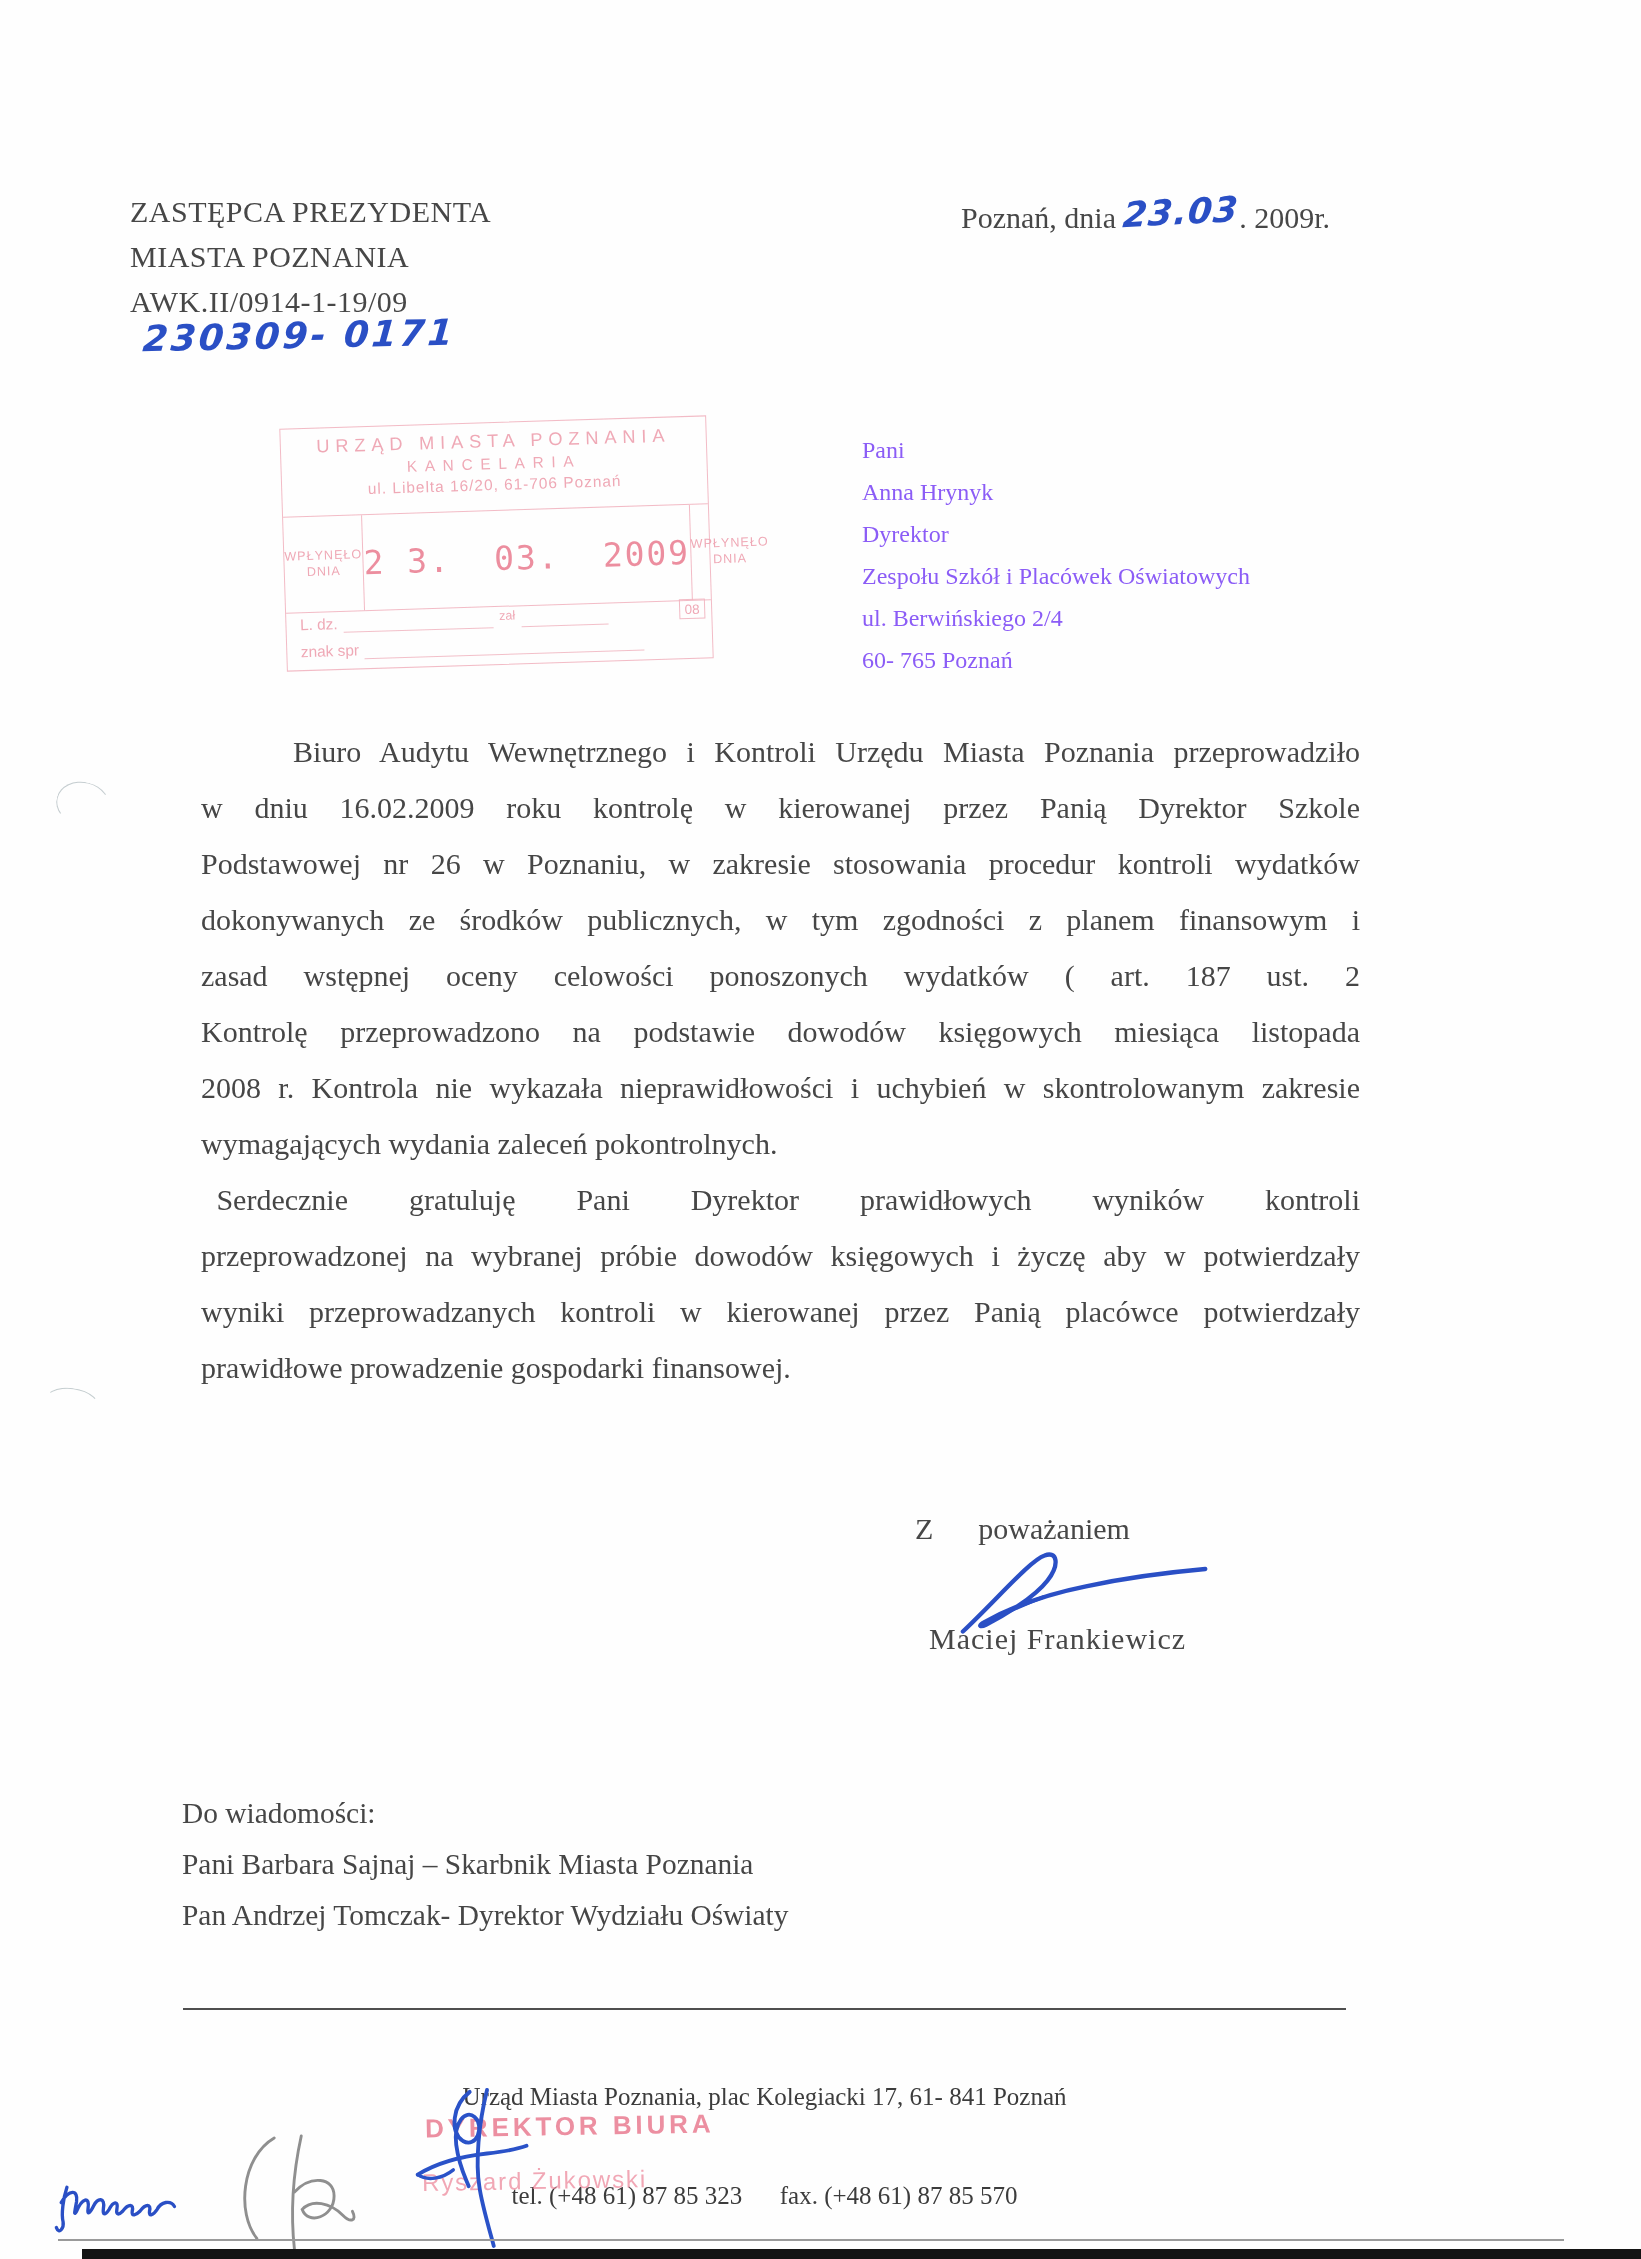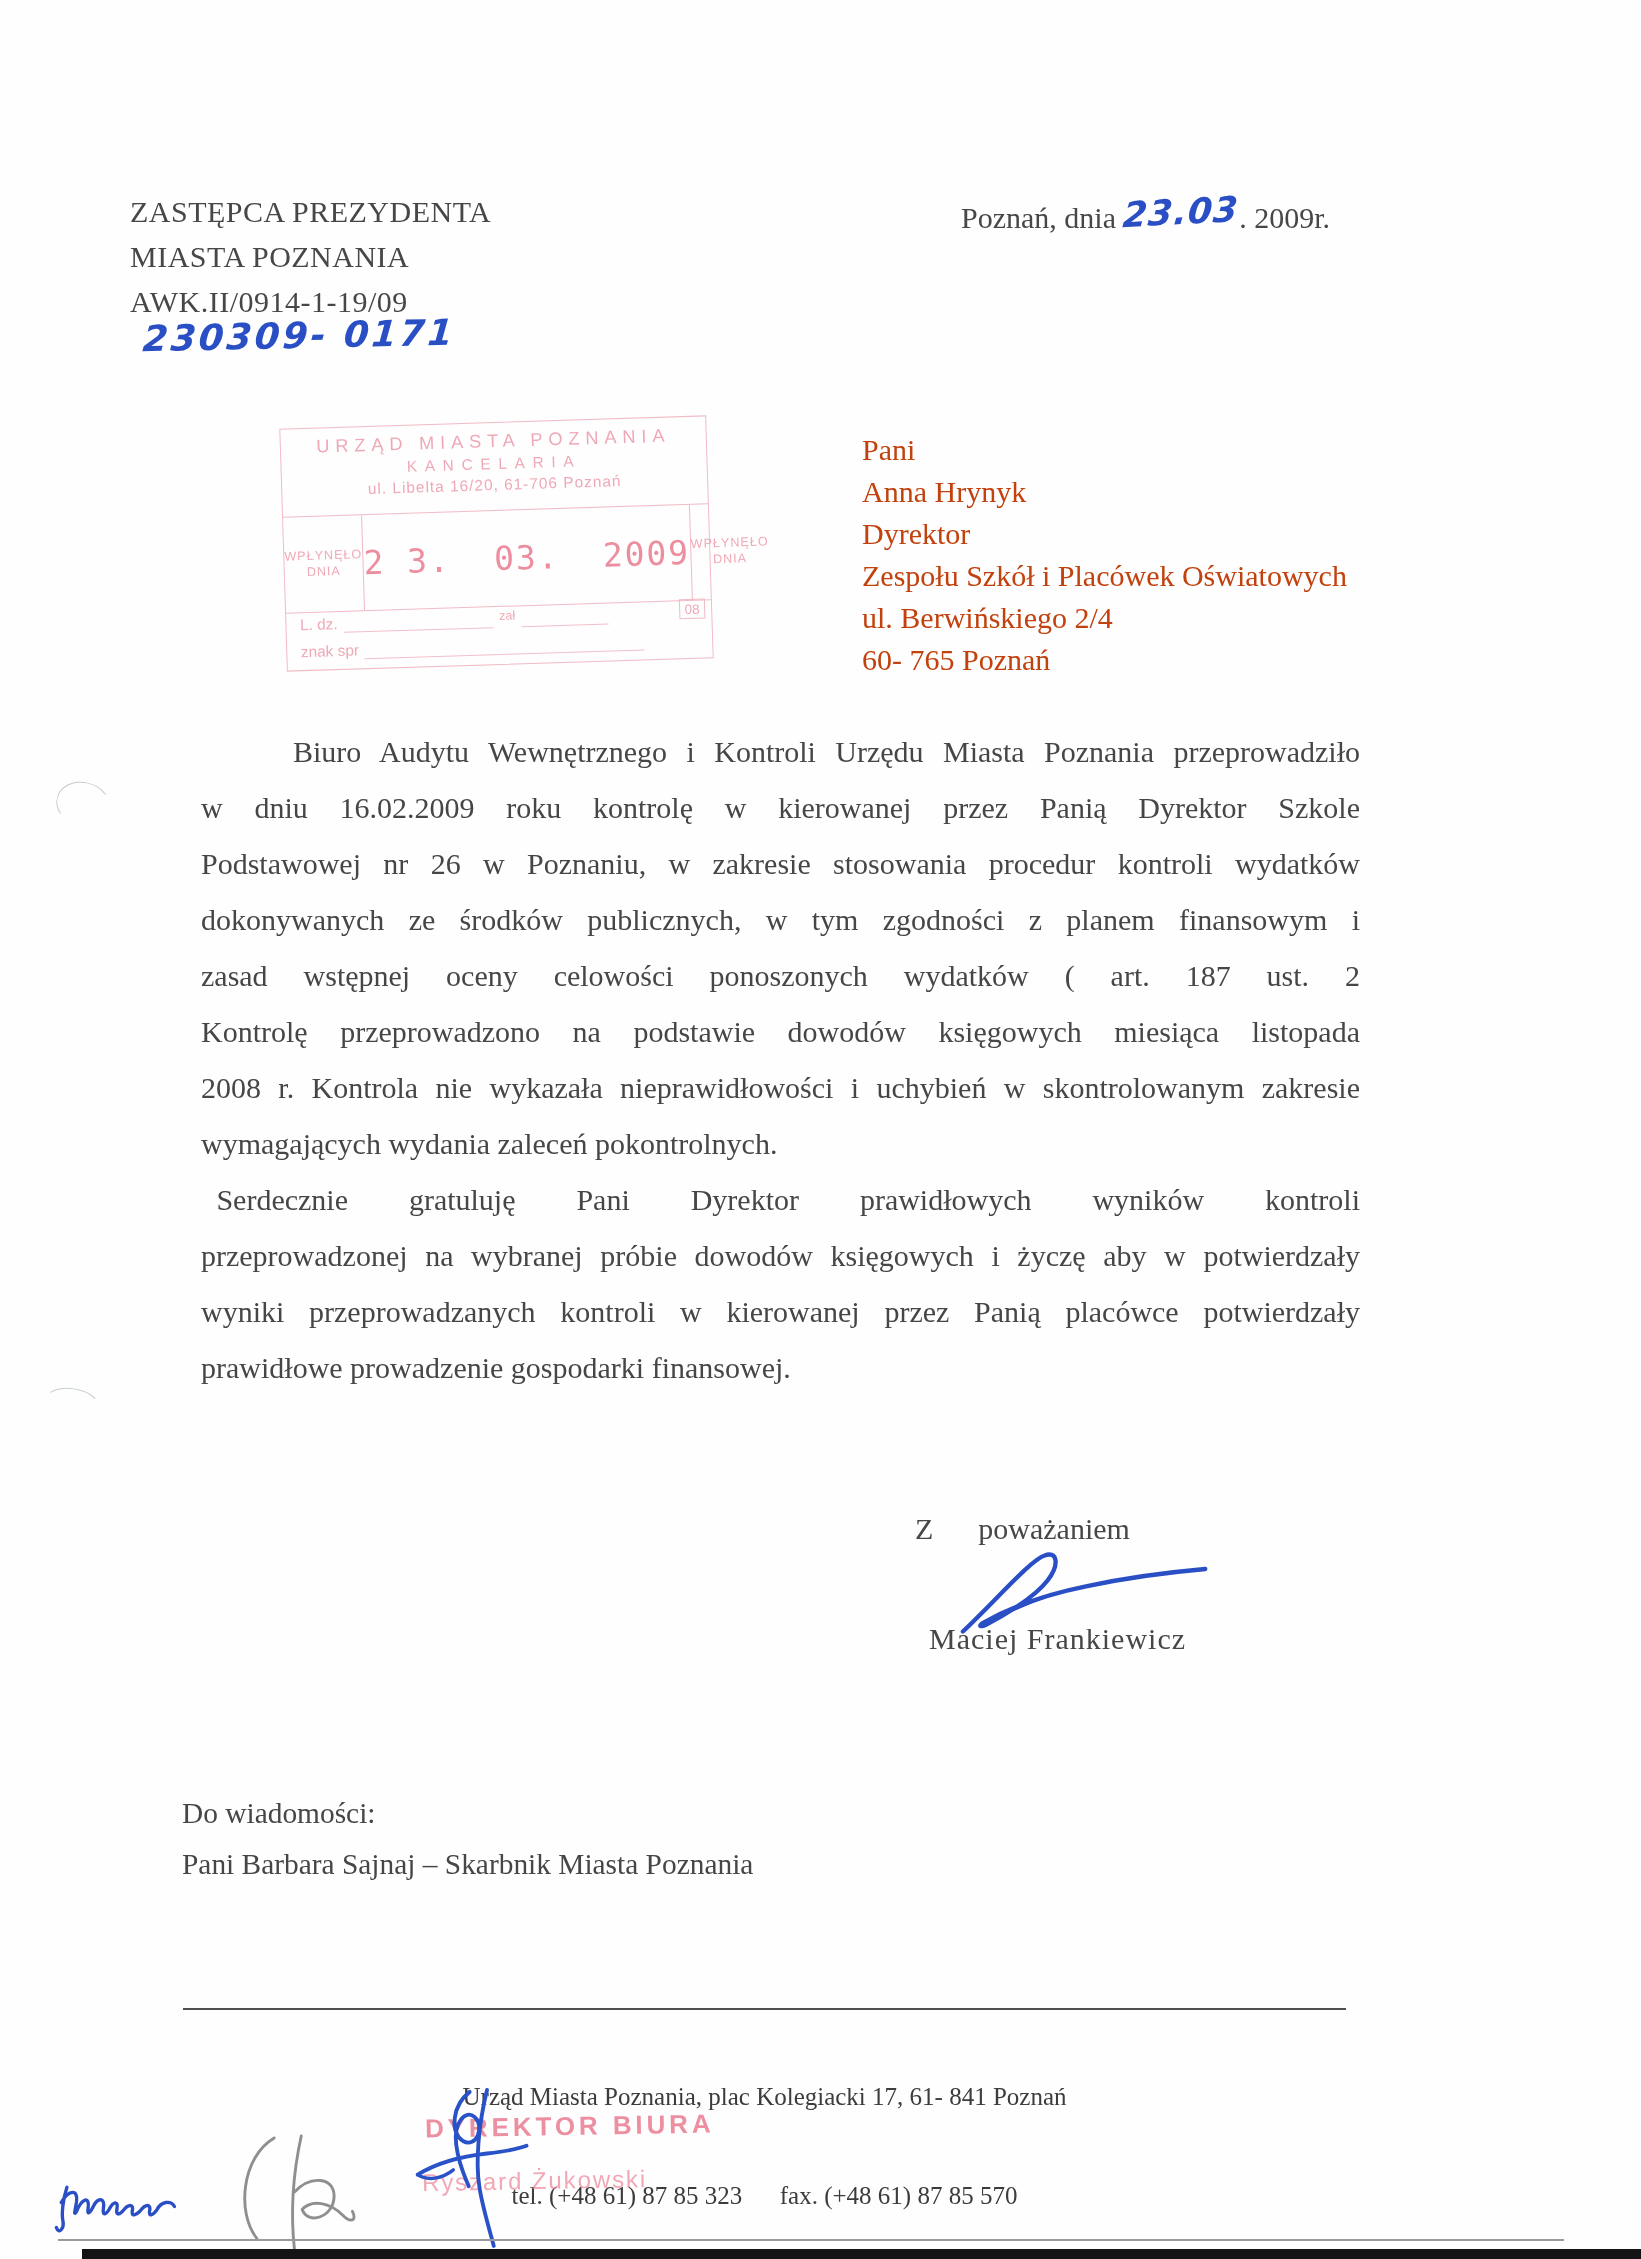--- a/index.html
+++ b/index.html
@@ -28,21 +28,21 @@
   .stamp .mid{display:flex;height:95px;border-bottom:1.9px solid rgba(238,165,179,.85);}
   .stamp .cell{width:81px;border-right:1.9px solid rgba(238,165,179,.85);display:flex;flex-direction:column;align-items:center;justify-content:center;font-size:12.6px;letter-spacing:1px;line-height:16.4px;}
   .stamp .cell.right{width:91px;border-right:none;border-left:1.9px solid rgba(238,165,179,.85);}
   .stamp .datebig{flex:1;display:flex;align-items:center;justify-content:center;font-family:"DejaVu Sans Mono",monospace;font-size:33px;letter-spacing:1.9px;color:rgba(233,120,140,.95);white-space:pre;}
   .stamp .bot{padding:3.9px 9.7px 0 13.5px;font-size:15.4px;}
   .stamp .brow{display:flex;align-items:flex-end;margin-bottom:8.7px;position:relative;}
   .stamp .uline{display:inline-block;border-bottom:1.9px solid rgba(238,165,179,.8);height:13.5px;margin:0 5.8px;}
   .stamp .zal{font-size:12.6px;position:relative;top:-5.8px;}
   .stamp .box08{position:absolute;right:-3.9px;top:-5.8px;border:1.9px solid rgba(238,165,179,.85);font-size:13.5px;padding:1.9px 4.8px;}
   
-  .recipient{position:absolute;left:862px;top:429px;font-size:30px;line-height:42px;color:#c2410c;}
+  .recipient{position:absolute;left:862px;top:429px;font-size:24px;line-height:42px;color:#8b5cf6;}
   
   .body-text{position:absolute;left:182px;top:724px;width:1159px;font-size:30px;color:#464646;margin-left:19px;}
   .bl{line-height:56px;text-align:justify;text-align-last:justify;white-space:normal;}
   .bl.first{text-indent:92px;}
   .bl.p2first{text-indent:15.4px;}
   .bl.last{text-align-last:left;}
   
   .closing{position:absolute;left:915px;top:1512px;font-size:30px;white-space:pre;color:#474747;}
   .sig-main{position:absolute;left:951px;top:1545px;}
   .signer{position:absolute;left:929px;top:1622px;font-size:30px;color:#474747;letter-spacing:1px;}
@@ -135,20 +135,21 @@
   <div class="closing">Z      poważaniem</div>
   <svg class="sig-svg sig-main" style="left:951px;top:1543px;" width="270" height="101" viewBox="0 0 280 105">
     <path d="M12,92 C48,58 82,18 97,13 C110,8 113,22 100,39 C86,57 54,76 36,85 C30,88 28,86 33,83 C58,69 95,54 140,45 C182,36 230,30 264,27" fill="none" stroke="#2a4fc5" stroke-width="4.5" stroke-linecap="round" stroke-linejoin="round"></path>
     <path d="M30,86 C52,74 78,63 96,56" fill="none" stroke="#2a4fc5" stroke-width="3.5" stroke-linecap="round"></path>
   </svg>
   <div class="signer">Maciej Frankiewicz</div>
 
   <div class="cc">
     <div>Do wiadomości:</div>
     <div>Pani Barbara Sajnaj – Skarbnik Miasta Poznania</div>
+    <div>Pan Andrzej Tomczak- Dyrektor Wydziału Oświaty</div>
   </div>
 
   <div class="footer-rule"></div>
   <div class="footer">
     <div>Urząd Miasta Poznania, plac Kolegiacki 17, 61- 841 Poznań</div>
     <div>tel. (+48 61) 87 85 323      fax. (+48 61) 87 85 570</div>
     
   </div>
 
   <div class="dir-stamp1">DYREKTOR BIURA</div>

